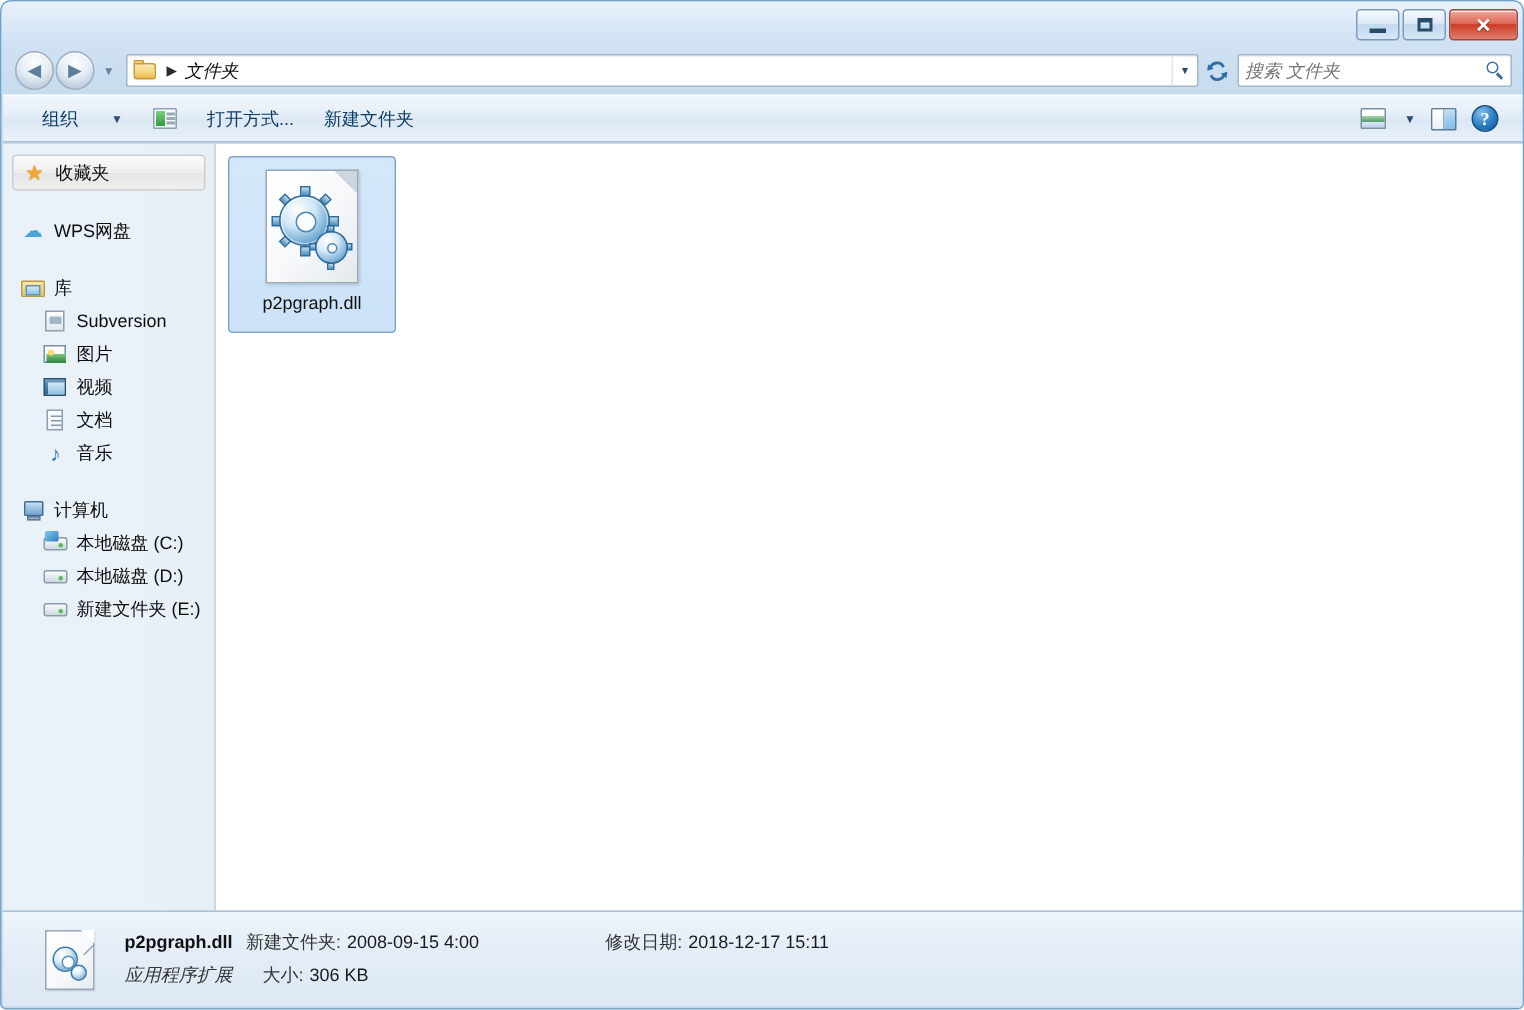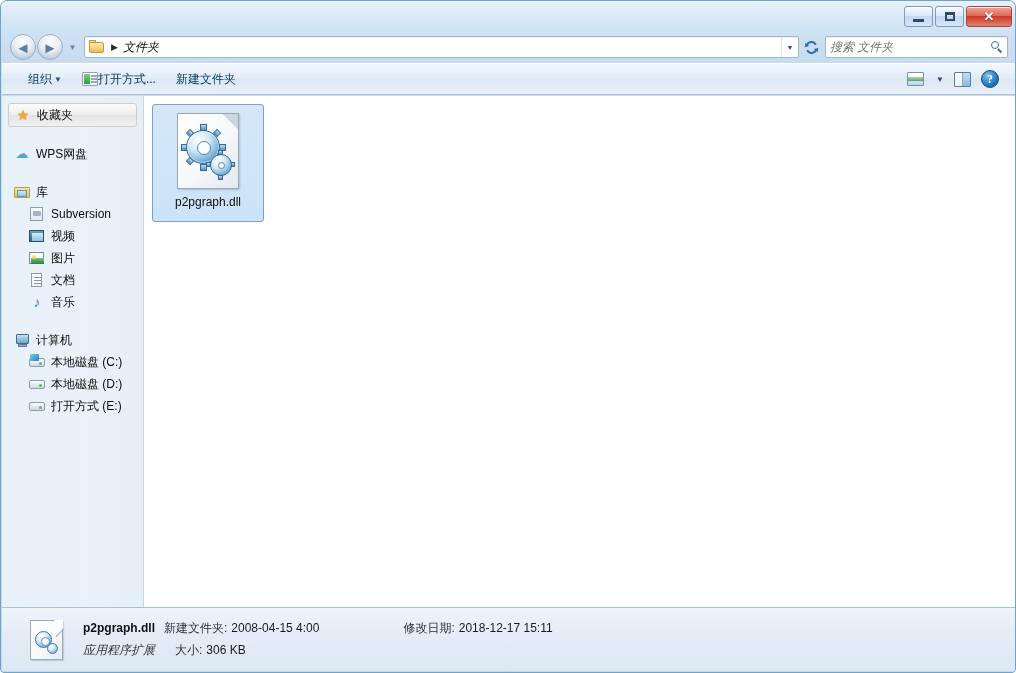--- a/index.html
+++ b/index.html
@@ -135,21 +135,21 @@
 
   
   .toolbar {
     position: absolute; left: 1px; top: 62px; width: 1014px; height: 32px;
     background: linear-gradient(to bottom, #f2f7fc 0%, #e2ecf7 48%, #dbe7f4 52%, #eaf1f9 100%);
     border-top: 1px solid #ffffff;
     border-bottom: 1px solid #a9c0d6;
     display: flex; align-items: center;
   }
   .tb-item {
-    height: 24px; display: flex; align-items: center; gap: 0;
+    height: 24px; display: flex; align-items: center; gap: 20px;
     padding: 0 8px; margin-left: 4px; border-radius: 2px;
     font-size: 12px; color: #0b3c62; cursor: default; white-space: nowrap;
   }
   .tb-item:first-child { margin-left: 18px; }
   .tb-caret { font-size: 8px; color: #2b4f72; margin-left: 2px; }
   .tb-spacer { flex: 1; }
   .openwith-ico {
     width: 16px; height: 14px;
     background: linear-gradient(to bottom, #ffffff, #eef2f6);
     border: 1px solid #8fa2b4; border-radius: 1px;
@@ -529,29 +529,29 @@
         <span class="ni-label">库</span>
       </div>
       <div class="nav-item child">
         <span class="ico">
             <i class="ico-sub"></i>
           </span>
         <span class="ni-label">Subversion</span>
       </div>
       <div class="nav-item child">
         <span class="ico">
+            <i class="ico-pic"></i>
+          </span>
+        <span class="ni-label">图片</span>
+      </div>
+      <div class="nav-item child">
+        <span class="ico">
             <i class="ico-vid"></i>
           </span>
         <span class="ni-label">视频</span>
-      </div>
-      <div class="nav-item child">
-        <span class="ico">
-            <i class="ico-pic"></i>
-          </span>
-        <span class="ni-label">图片</span>
       </div>
       <div class="nav-item child">
         <span class="ico">
             <i class="ico-doc"></i>
           </span>
         <span class="ni-label">文档</span>
       </div>
       <div class="nav-item child">
         <span class="ico ico-mus">♪</span>
         <span class="ni-label">音乐</span>
@@ -575,21 +575,21 @@
       <div class="nav-item child">
         <span class="ico">
             <i class="ico-drv"></i>
           </span>
         <span class="ni-label">本地磁盘 (D:)</span>
       </div>
       <div class="nav-item child">
         <span class="ico">
             <i class="ico-drv"></i>
           </span>
-        <span class="ni-label">打开方式 (E:)</span>
+        <span class="ni-label">新建文件夹 (E:)</span>
       </div>
 
       <div class="nav-gap"></div>
 
     </div>
 
     <div class="content">
       <div class="filetile">
         <div class="dllicon">
           <div class="corner2"></div>
@@ -624,21 +624,21 @@
     <div class="det-icon">
       <div class="corner2"></div>
       <div class="cline"></div>
       <div class="det-gear-b"></div>
       <div class="det-gear-s"></div>
     </div>
     <div class="det-text">
       <div class="det-row">
         <span class="det-name">p2pgraph.dll</span>
         <span class="det-lbl">新建文件夹:</span>
-        <span class="det-val">2008-04-15 4:00</span>
+        <span class="det-val">2008-09-15 4:00</span>
         <span class="det-lbl det-col2">修改日期:</span>
         <span class="det-val">2018-12-17 15:11</span>
       </div>
       <div class="det-row">
         <span class="det-type">应用程序扩展</span>
         <span class="det-sizelbl">大小:</span>
         <span class="det-val">306 KB</span>
       </div>
     </div>
   </div>

